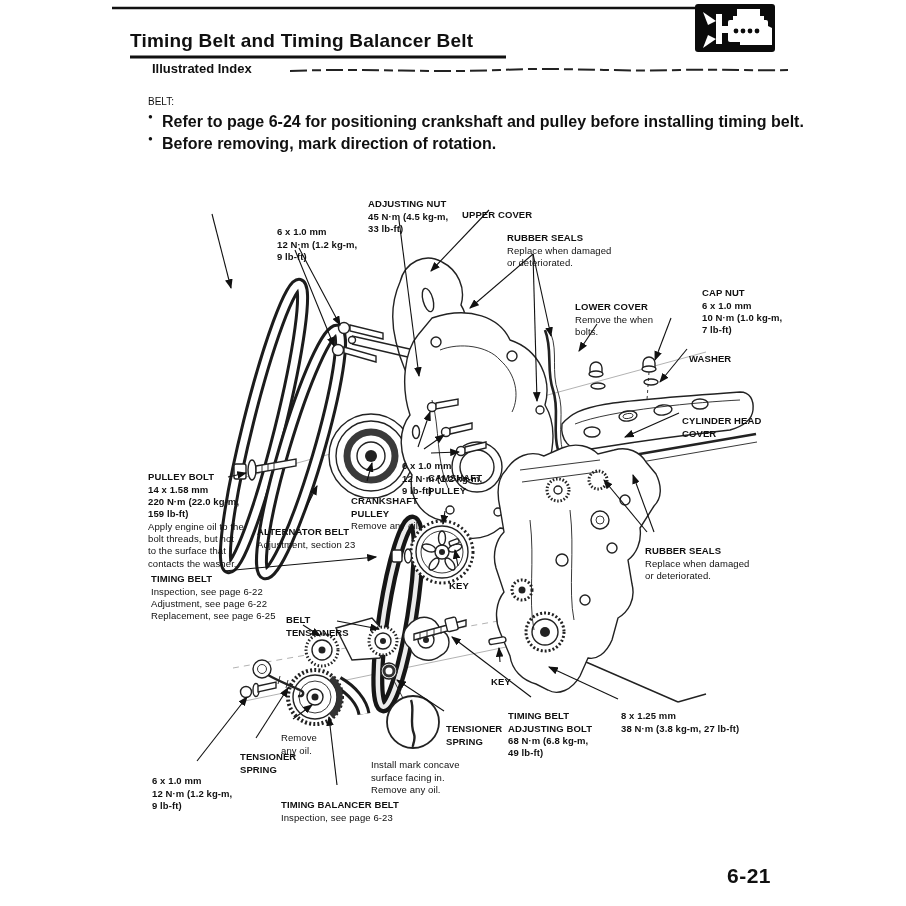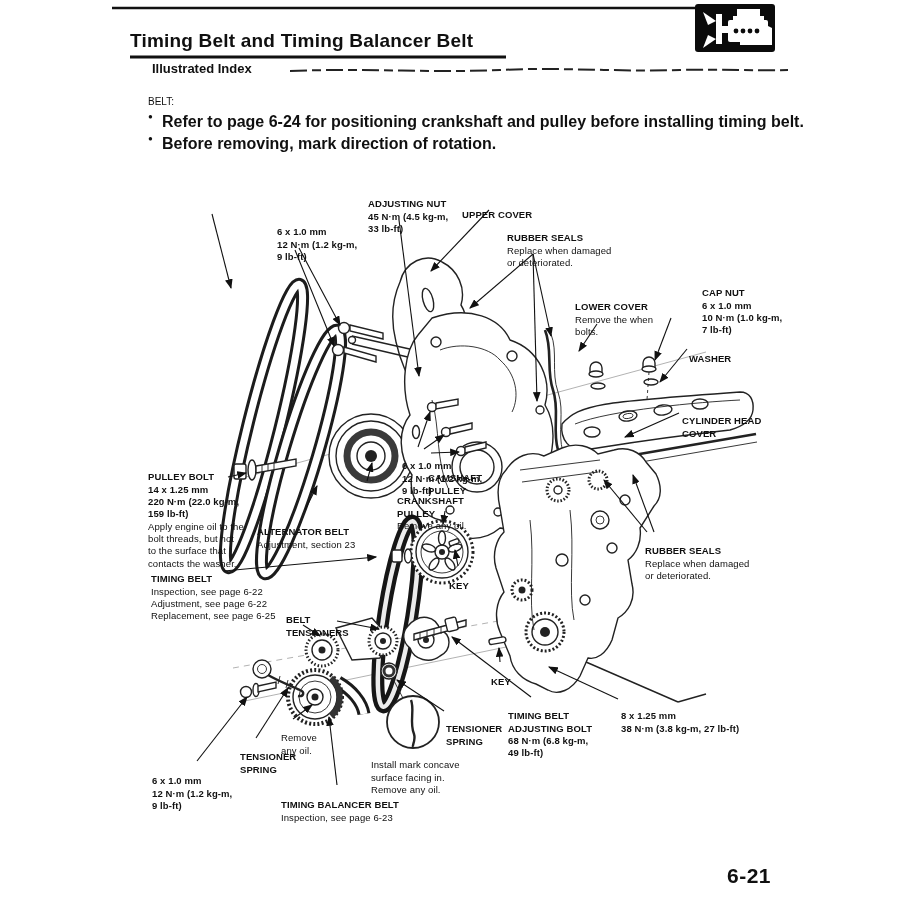--- a/index.html
+++ b/index.html
@@ -363,38 +363,38 @@
     <span>CYLINDER HEAD
 COVER</span>
   </div>
   <div class="co" style="left:645px;top:533px;">
     <span>RUBBER SEALS</span>
     <span class="d">Replace when damaged
 or deteriorated.</span>
   </div>
   <div class="co" style="left:148px;top:459px;">
     <span>PULLEY BOLT
-14 x 1.25 mm
+14 x 1.58 mm
 220 N·m (22.0 kg-m,
 159 lb-ft)</span>
     <span class="d">Apply engine oil to the
 bolt threads, but not
 to the surface that
 contacts the washer.</span>
   </div>
   <div class="co" style="left:402px;top:448px;">
     <span>6 x 1.0 mm
 12 N·m (1.2 kg-m,
 9 lb-ft)</span>
   </div>
   <div class="co" style="left:257px;top:514px;">
     <span>ALTERNATOR BELT</span>
     <span class="d">Adjustment, section 23</span>
   </div>
-  <div class="co" style="left:351px;top:483px;margin-left:46px;">
+  <div class="co" style="left:351px;top:483px;">
     <span>CRANKSHAFT
 PULLEY</span>
     <span class="d">Remove any oil.</span>
   </div>
   <div class="co" style="left:428px;top:460px;">
     <span>CAMSHAFT
 PULLEY</span>
   </div>
   <div class="co" style="left:449px;top:568px;">
     <span>KEY</span>

